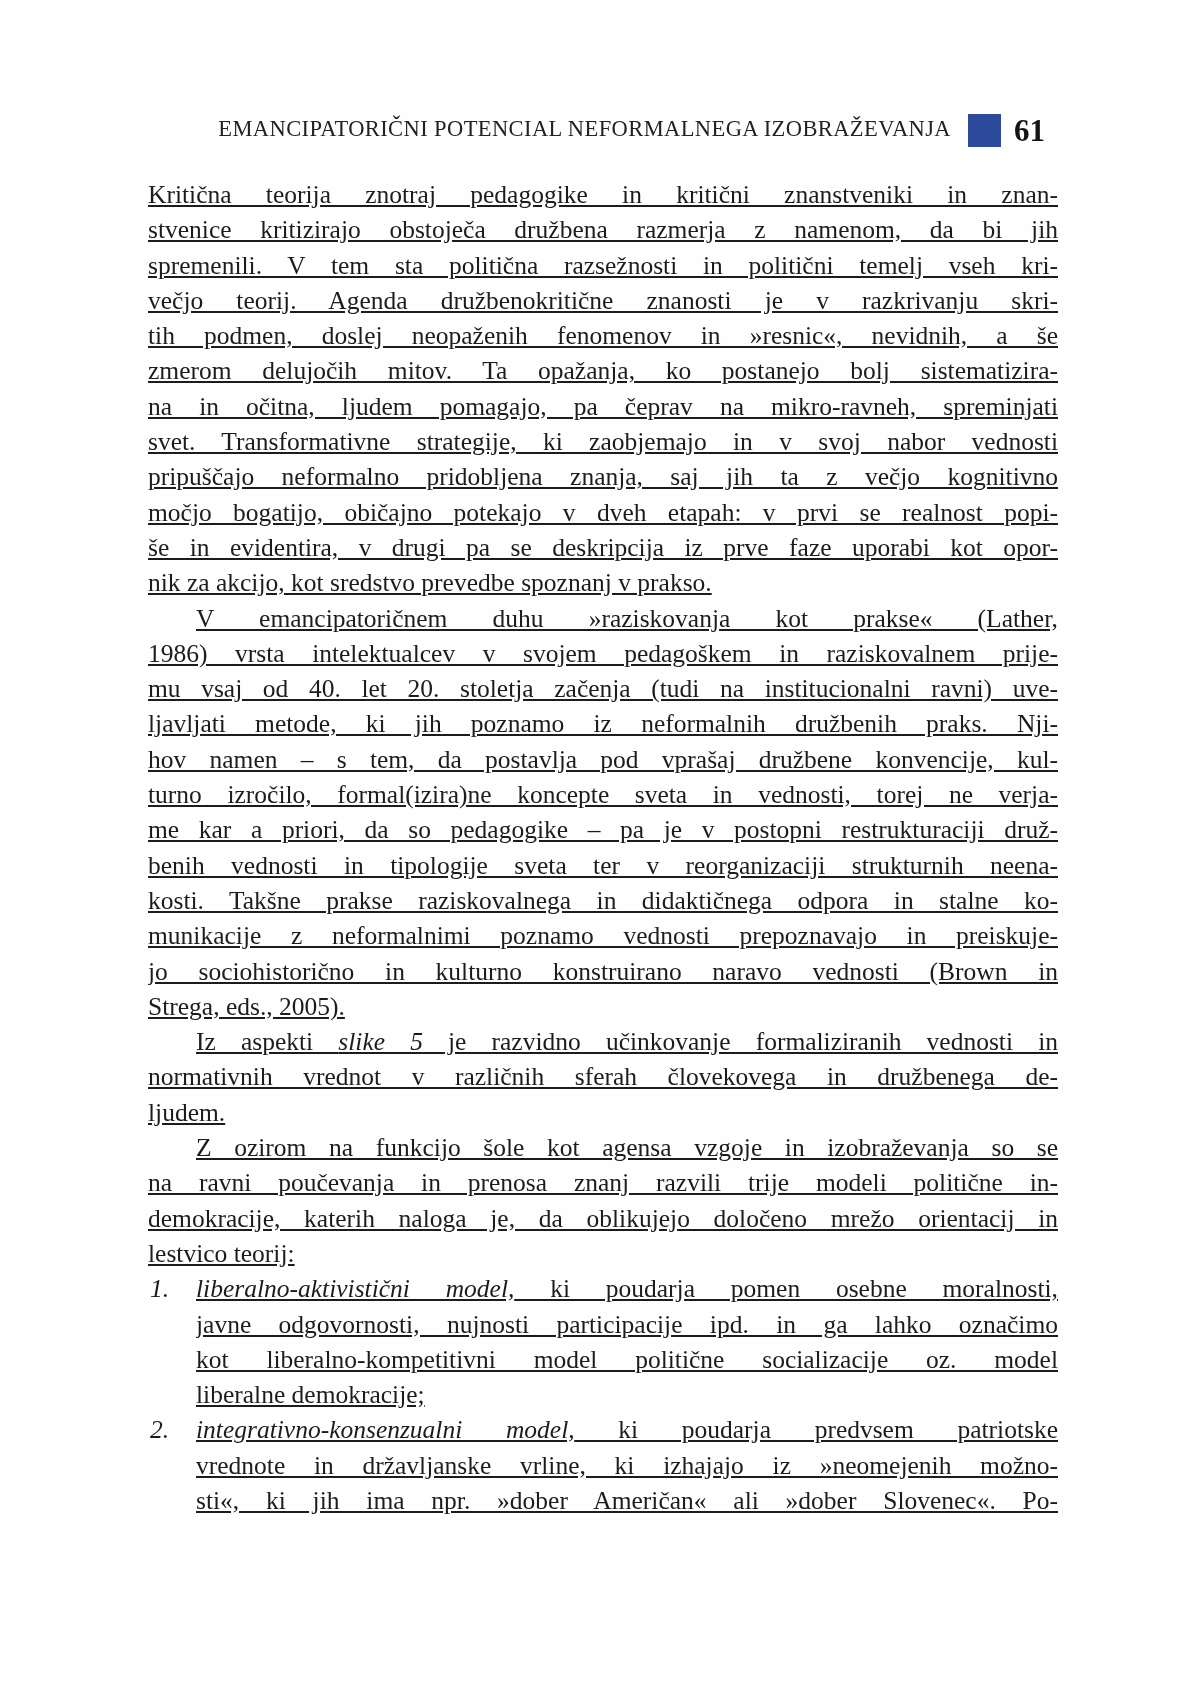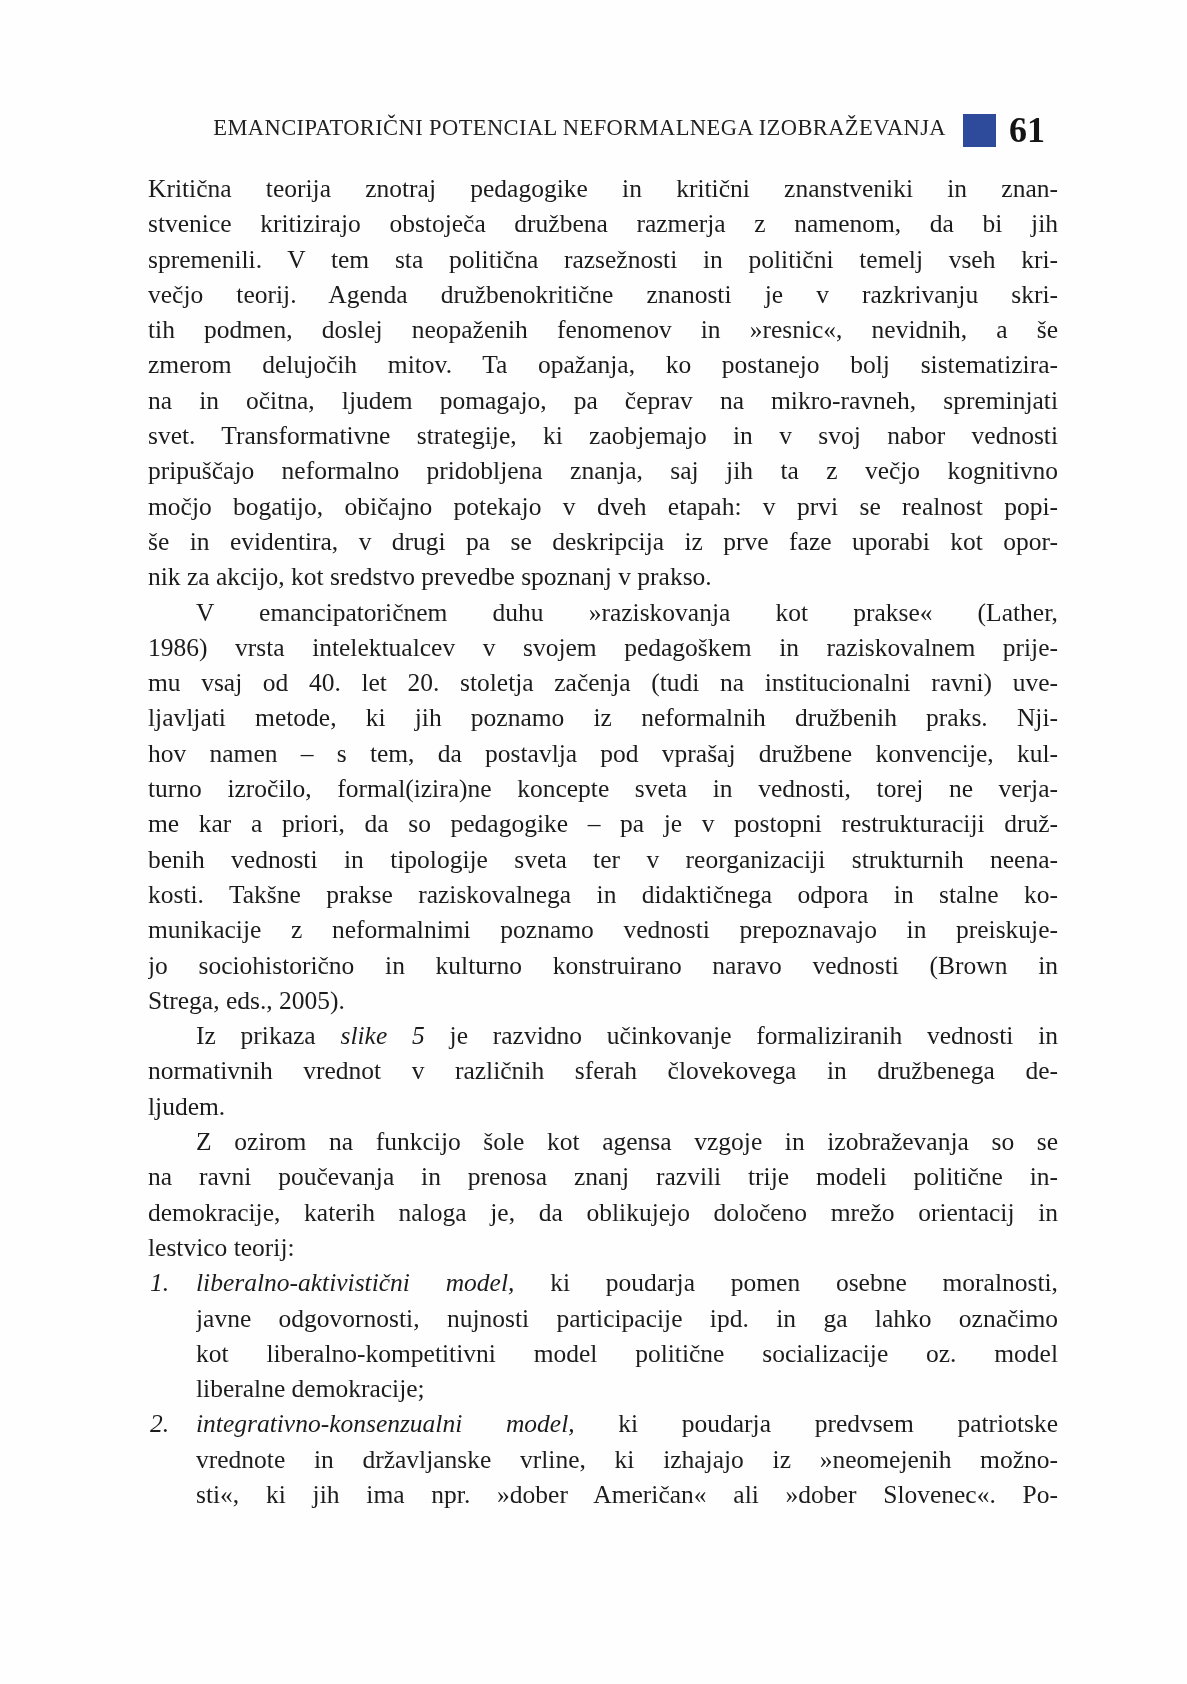--- a/index.html
+++ b/index.html
@@ -13,51 +13,52 @@
     overflow: hidden;
   }
   
   .runhead {
     position: absolute;
     top: 114px;
     left: 148px;
     width: 897px;
     display: flex;
     justify-content: flex-end;
-    align-items: center;
+    align-items: flex-end;
   }
   .runhead-title {
     font-size: 22.5px;
     letter-spacing: 0.4px;
     line-height: 26px;
     white-space: nowrap;
     color: #222222;
     padding-bottom: 5px;
   }
   .accent-square {
     width: 33px;
     height: 33px;
     margin: 0 13px 0 17px;
     flex: 0 0 auto;
   }
   .page-num {
-    font-size: 36px;
+    font-size: 31px;
     font-weight: bold;
     line-height: 31px;
     color: #141414;
     padding-bottom: 1px;
   }
   
   .textblock {
     position: absolute;
     left: 148px;
-    top: 171px;
+    top: 177px;
     width: 910px;
     font-size: 25.5px;
     line-height: 35.3px;
+    text-decoration: underline;
   }
   .line {
     text-align: justify;
     max-height: 35.3px;
     overflow: hidden;
   }
   .line.just { text-align-last: justify; }
   .blk.indent .line:first-child { text-indent: 48px; }
   .blk.li { position: relative; padding-left: 48px; }
   .blk.li .marker {
@@ -103,21 +104,21 @@
         <div class="line just"><span>hov namen – s tem, da postavlja pod vprašaj družbene konvencije, kul-</span></div>
         <div class="line just"><span>turno izročilo, formal(izira)ne koncepte sveta in vednosti, torej ne verja-</span></div>
         <div class="line just"><span>me kar a priori, da so pedagogike – pa je v postopni restrukturaciji druž-</span></div>
         <div class="line just"><span>benih vednosti in tipologije sveta ter v reorganizaciji strukturnih neena-</span></div>
         <div class="line just"><span>kosti. Takšne prakse raziskovalnega in didaktičnega odpora in stalne ko-</span></div>
         <div class="line just"><span>munikacije z neformalnimi poznamo vednosti prepoznavajo in preiskuje-</span></div>
         <div class="line just"><span>jo sociohistorično in kulturno konstruirano naravo vednosti (Brown in</span></div>
         <div class="line"><span>Strega, eds., 2005).</span></div>
       </div>
       <div class="blk p indent">
-        <div class="line just"><span>Iz prikaza </span><span class="it">slike 5</span><span> je razvidno učinkovanje formaliziranih vednosti in</span></div>
+        <div class="line just"><span>Iz aspekti </span><span class="it">slike 5</span><span> je razvidno učinkovanje formaliziranih vednosti in</span></div>
         <div class="line just"><span>normativnih vrednot v različnih sferah človekovega in družbenega de-</span></div>
         <div class="line"><span>ljudem.</span></div>
       </div>
       <div class="blk p indent">
         <div class="line just"><span>Z ozirom na funkcijo šole kot agensa vzgoje in izobraževanja so se</span></div>
         <div class="line just"><span>na ravni poučevanja in prenosa znanj razvili trije modeli politične in-</span></div>
         <div class="line just"><span>demokracije, katerih naloga je, da oblikujejo določeno mrežo orientacij in</span></div>
         <div class="line"><span>lestvico teorij:</span></div>
       </div>
       <div class="blk li">

